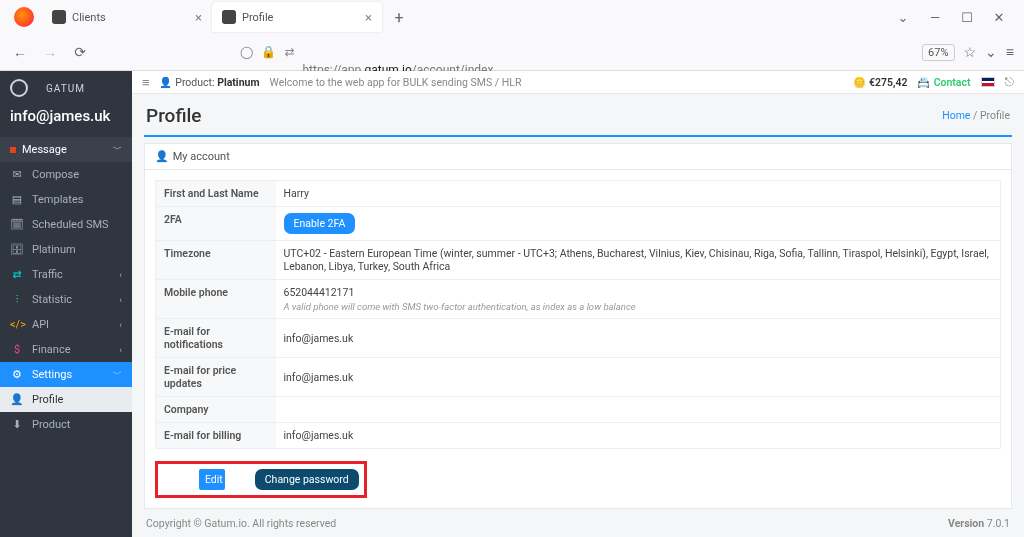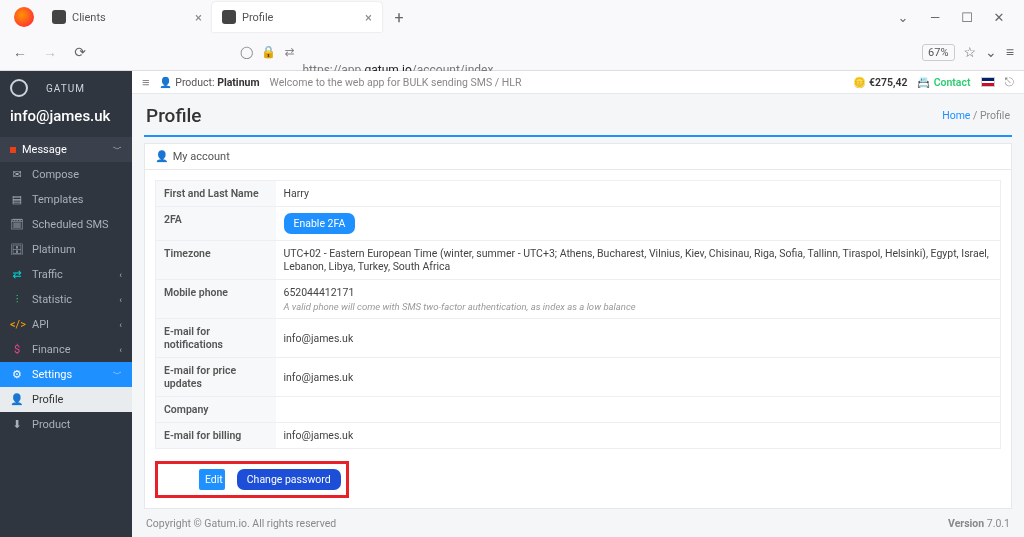--- a/index.html
+++ b/index.html
@@ -57,24 +57,24 @@
 .breadcrumb a{color:#1e90ff;text-decoration:none;}
 .divider-blue{height:2px;background:#1e90ff;margin:0 12px;}
 .panel-head{background:#fff;border:1px solid #e6e8eb;margin:6px 12px 0;padding:6px 10px;font-size:11px;color:#555;display:flex;align-items:center;gap:4px;}
 .panel-body{background:#fff;border:1px solid #e6e8eb;border-top:none;margin:0 12px;padding:10px;}
 .info-table{width:100%;border-collapse:collapse;font-size:10.5px;}
 .info-table tr{border:1px solid #eceef1;}
 .info-table th{background:#f7f8f9;text-align:left;font-weight:600;color:#555;padding:6px 8px;width:120px;vertical-align:top;}
 .info-table td{padding:6px 8px;color:#444;}
 .btn{display:inline-block;padding:4px 10px;border-radius:7px;font-size:10.5px;color:#fff;cursor:pointer;border:none;}
 .btn-blue{background:#1e90ff;}
-.btn-green{background:#1d4ed8;}
+.btn-green{background:#0c4a6e;margin-left:26px;}
 .hint{font-style:italic;color:#999;font-size:9.5px;display:block;margin-top:2px;}
 .red-box{border:3px solid #e62129;display:inline-block;padding:5px;margin-top:12px;}
-.actions-row{display:flex;gap:12px;align-items:center;padding-left:36px;}
+.actions-row{display:flex;gap:4px;align-items:center;padding-left:36px;}
 .edit-btn-peek{background:#1e90ff;color:#fff;padding:4px 2px 4px 6px;border-radius:2px;font-size:10.5px;}
 
 .footer{margin-top:auto;padding:8px 14px;font-size:10.5px;color:#888;display:flex;}
 .footer .ver{margin-left:auto;}
 </style>
 </head>
 <body>
 
 <div class="browser-chrome">
   <div class="tabs-row">

